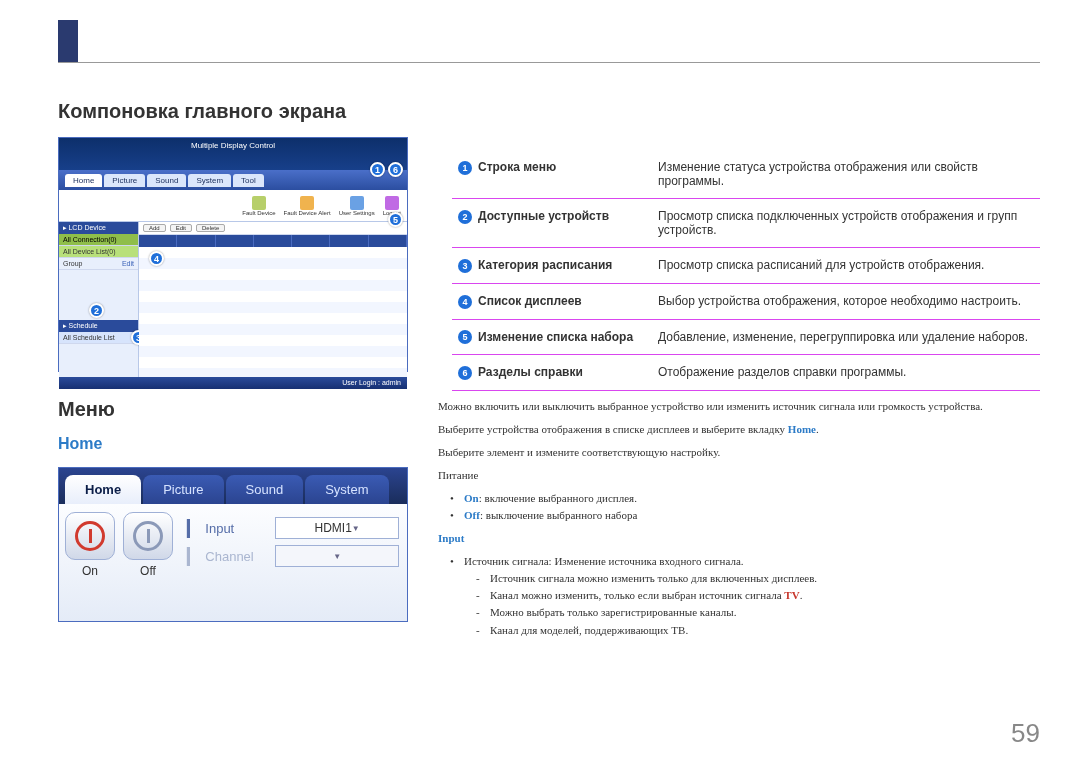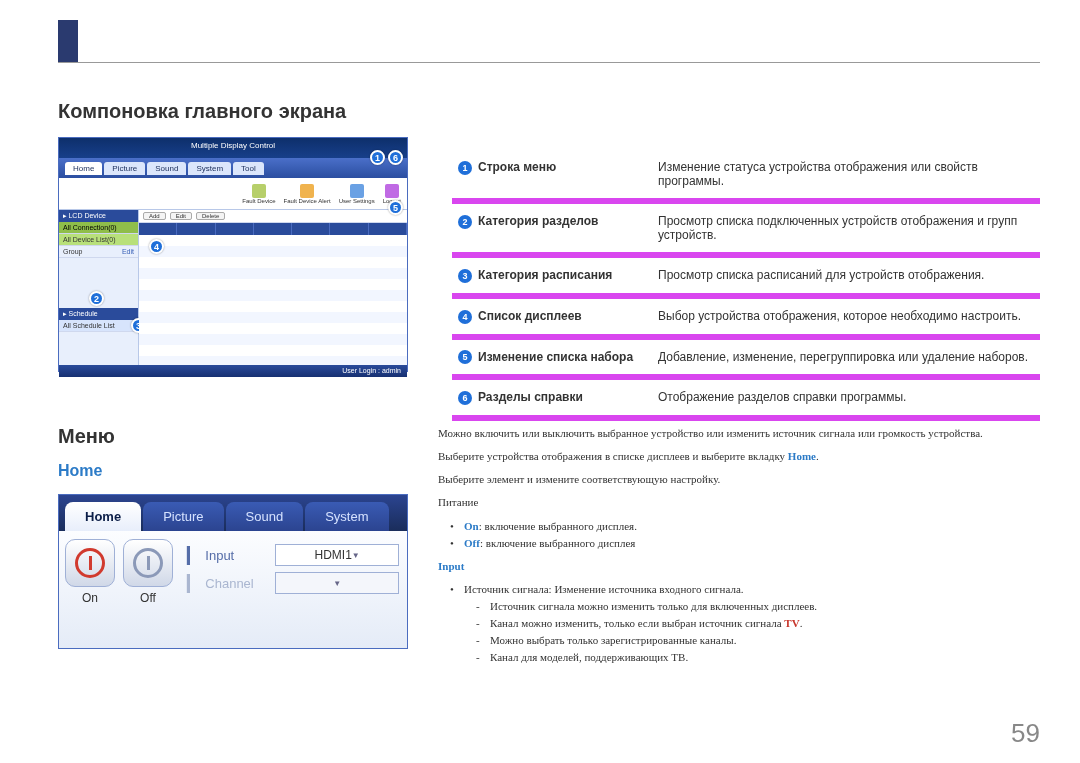--- a/index.html
+++ b/index.html
@@ -43,21 +43,21 @@
 
   
   .app-shot {
     width: 350px; height: 235px;
     border: 1px solid #4b6cbf;
     position: relative;
     background: #fff;
     margin-bottom: 22px;
   }
   .app-titlebar {
-    height: 20px;
+    height: 32px;
     background: linear-gradient(to bottom, #0d2f6b, #173f8a);
     color: #fff; font-size: 8px; text-align: center; line-height: 16px;
   }
   .app-tabs {
     height: 20px;
     background: linear-gradient(to bottom, #4a6fc9, #2b4ea0);
     display: flex; align-items: center; padding-left: 6px; gap: 2px;
     position: relative;
   }
   .tab {
@@ -93,21 +93,21 @@
     border-radius: 50%;
     background: #1f6fd9;
     border: 2px solid #fff;
     color: #fff; font-size: 9px; font-weight: bold;
     display: flex; align-items: center; justify-content: center;
     box-shadow: 0 0 2px rgba(0,0,0,0.4);
   }
 
   
   .legend-table { width: 100%; border-collapse: collapse; font-size: 12px; margin-top: 50px;}
-  .legend-table td { border-bottom: 6px solid #d946ef; padding: 10px 6px; vertical-align: top; }
+  .legend-table td { border-bottom: 1px solid #d946ef; padding: 10px 6px; vertical-align: top; }
   .legend-table td:first-child { width: 200px; font-weight: bold; }
   .num {
     display: inline-flex; width: 14px; height: 14px; border-radius: 50%;
     background: #1f6fd9; color:#fff; font-size: 9px; font-weight: bold;
     align-items: center; justify-content: center; margin-right: 6px;
     vertical-align: middle;
   }
 
   
   .menu-layout { display: flex; gap: 30px; margin-top: 4px;}
@@ -236,21 +236,21 @@
     </div>
 
     <div class="col-right">
       <table class="legend-table">
         <tbody>
             <tr>
               <td><span class="num">1</span><span>Строка меню</span></td>
               <td>Изменение статуса устройства отображения или свойств программы.</td>
             </tr>
         <tr>
-              <td><span class="num">2</span><span>Категория разделов</span></td>
+              <td><span class="num">2</span><span>Доступные устройств</span></td>
               <td>Просмотр списка подключенных устройств отображения и групп устройств.</td>
             </tr>
         <tr>
               <td><span class="num">3</span><span>Категория расписания</span></td>
               <td>Просмотр списка расписаний для устройств отображения.</td>
             </tr>
         <tr>
               <td><span class="num">4</span><span>Список дисплеев</span></td>
               <td>Выбор устройства отображения, которое необходимо настроить.</td>
             </tr>
@@ -316,21 +316,21 @@
       </div>
     </div>
 
     <div class="menu-right">
       <p>Можно включить или выключить выбранное устройство или изменить источник сигнала или громкость устройства.</p>
       <p><span>Выберите устройства отображения в списке дисплеев и выберите вкладку </span><span class="kw-blue">Home</span><span>.</span></p>
       <p>Выберите элемент и измените соответствующую настройку.</p>
       <p>Питание</p>
       <ul>
         <li><span class="kw-blue">On</span><span>: включение выбранного дисплея.</span></li>
-        <li><span class="kw-blue">Off</span><span>: включение выбранного дисплея</span></li>
+        <li><span class="kw-blue">Off</span><span>: выключение выбранного набора</span></li>
       </ul>
       <p style="margin-top:6px;"><span class="kw-blue">Input</span></p>
       <ul>
         <li>Источник сигнала: Изменение источника входного сигнала.</li>
         <ul>
           <li>Источник сигнала можно изменить только для включенных дисплеев.</li>
         </ul>
         <ul>
           <li><span>Канал можно изменить, только если выбран источник сигнала </span><span class="kw-red">TV</span><span>.</span></li>
           <li>Можно выбрать только зарегистрированные каналы.</li>

